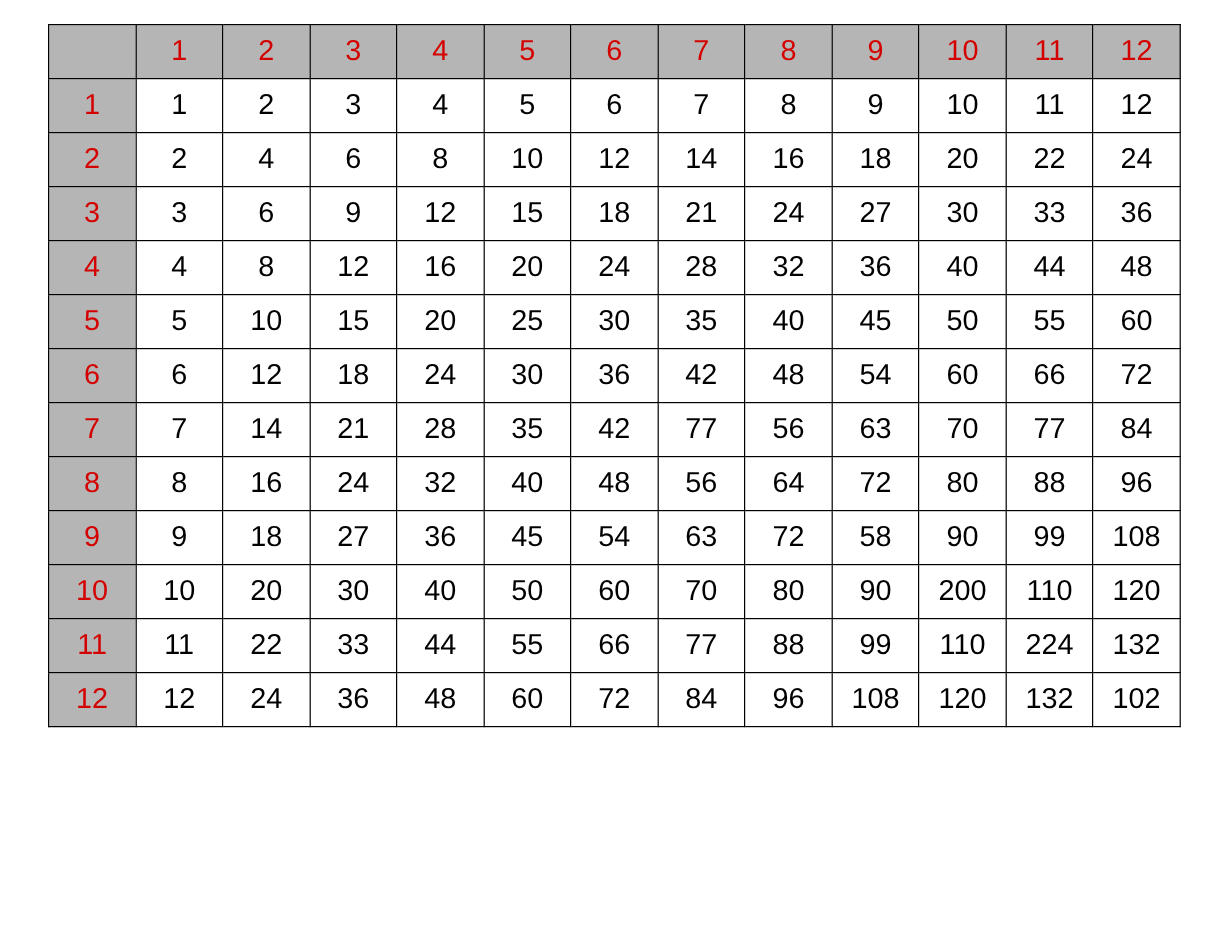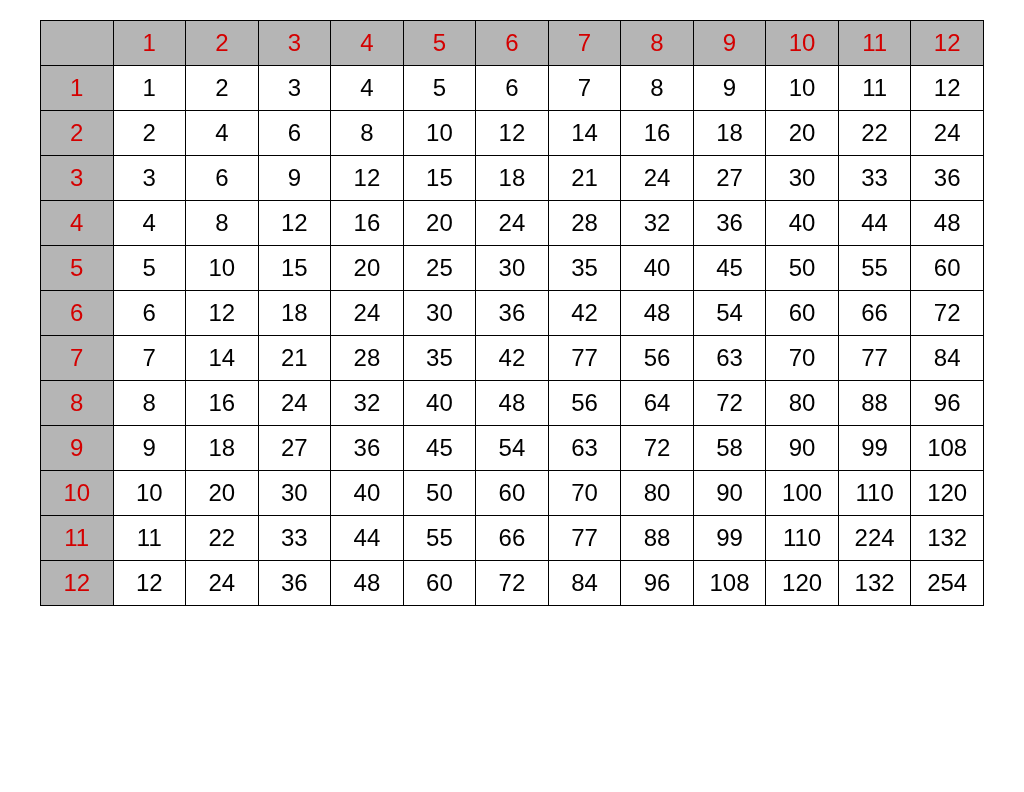--- a/index.html
+++ b/index.html
@@ -212,21 +212,21 @@
           <th class="hdr">10</th>
           <td>10</td>
           <td>20</td>
           <td>30</td>
           <td>40</td>
           <td>50</td>
           <td>60</td>
           <td>70</td>
           <td>80</td>
           <td>90</td>
-          <td>100</td>
+          <td>200</td>
           <td>110</td>
           <td>120</td>
         </tr>
         <tr>
           <th class="hdr">11</th>
           <td>11</td>
           <td>22</td>
           <td>33</td>
           <td>44</td>
           <td>55</td>
@@ -244,17 +244,17 @@
           <td>24</td>
           <td>36</td>
           <td>48</td>
           <td>60</td>
           <td>72</td>
           <td>84</td>
           <td>96</td>
           <td>108</td>
           <td>120</td>
           <td>132</td>
-          <td>254</td>
+          <td>102</td>
         </tr>
       </tbody>
   </table>
 </div>
 
 </body></html>

